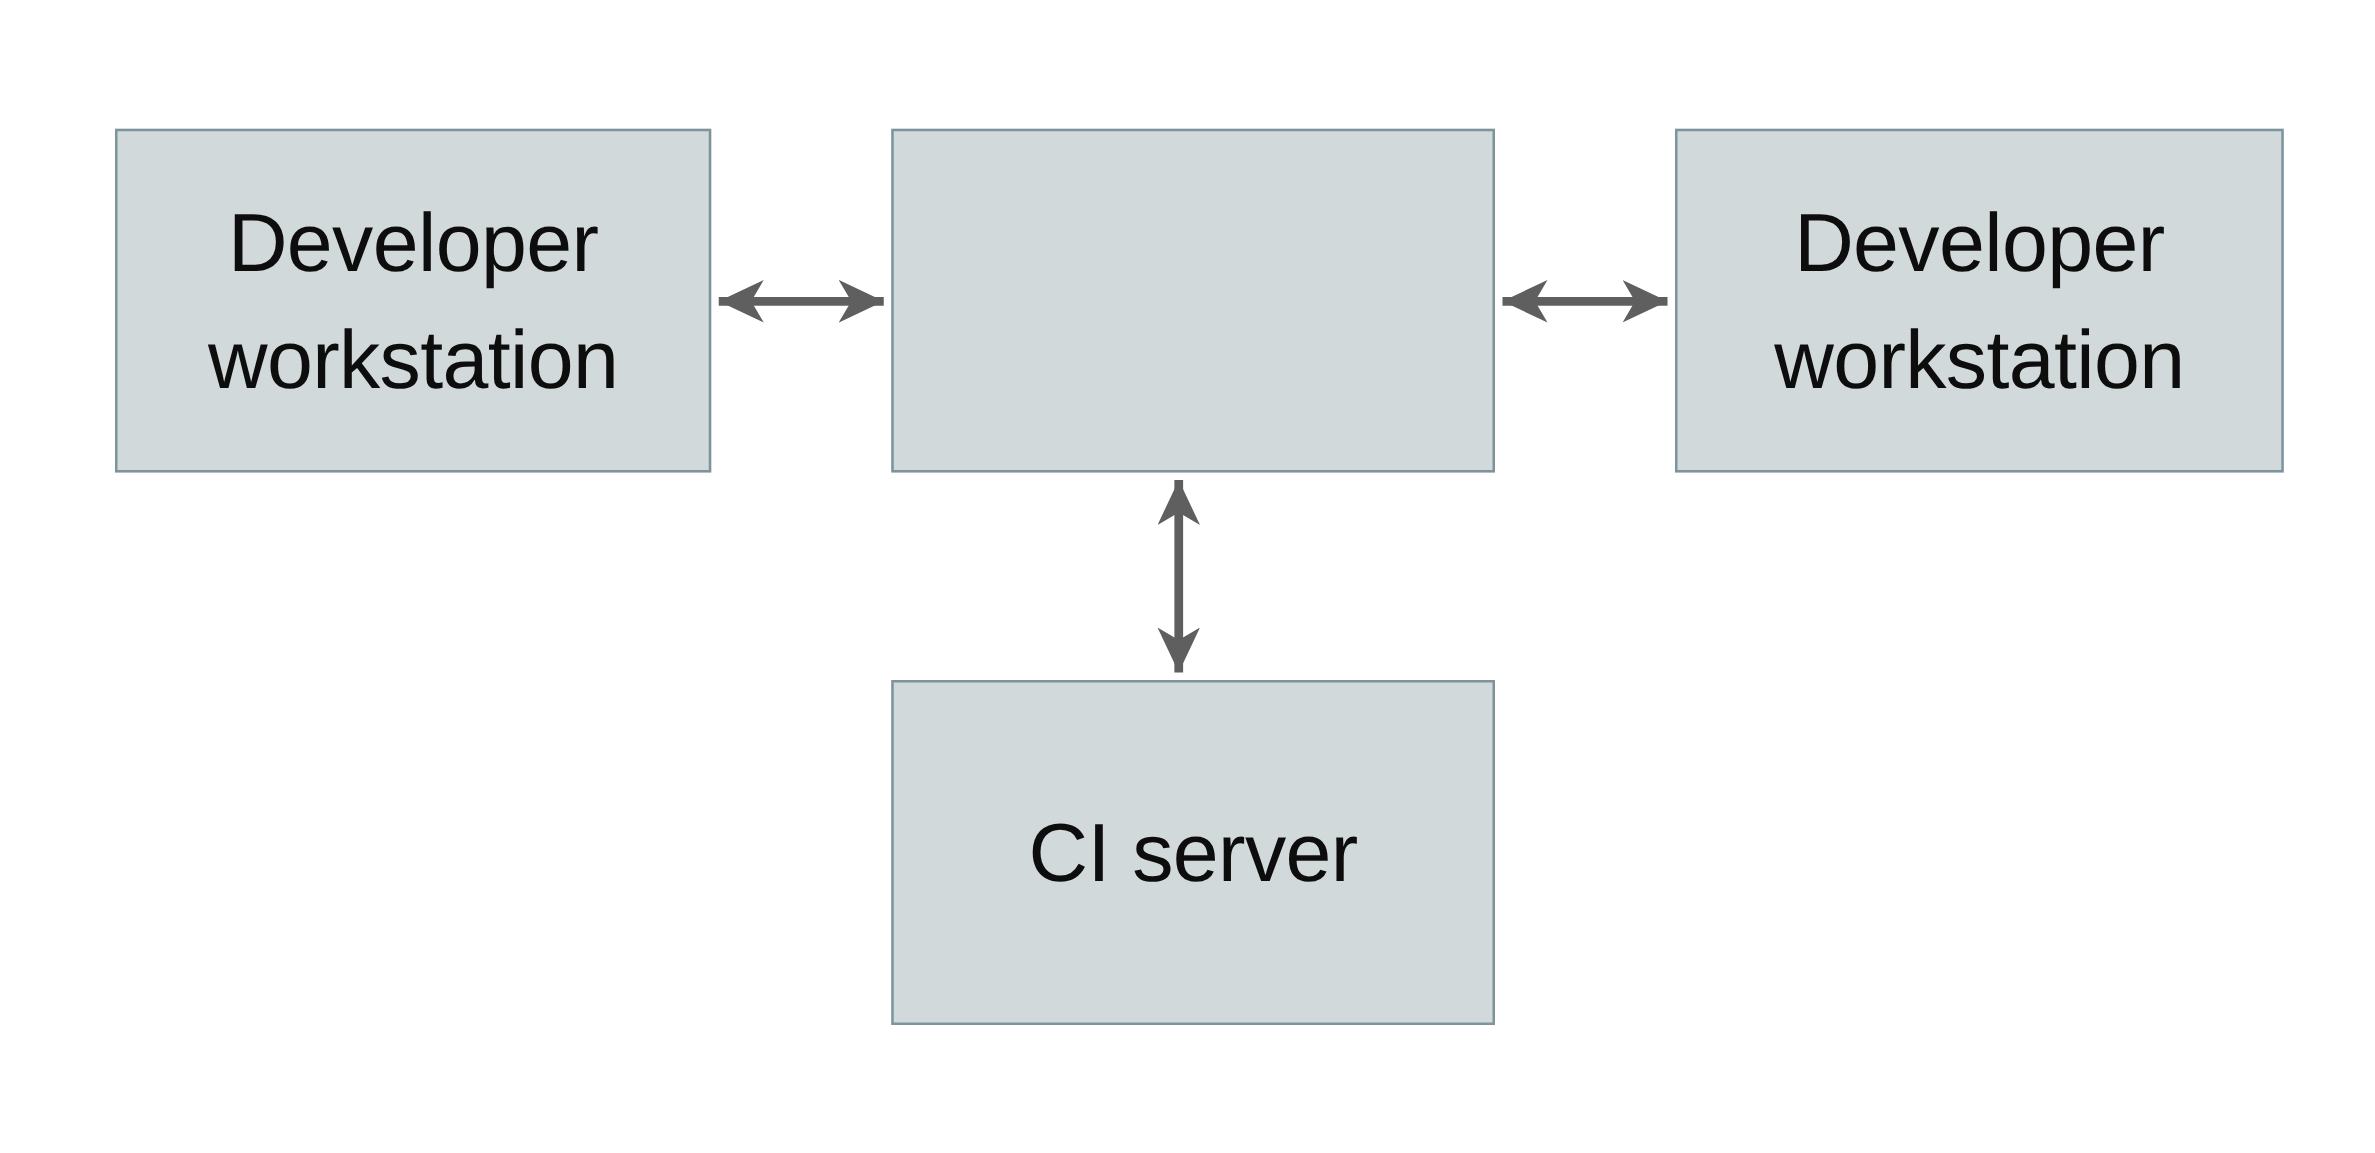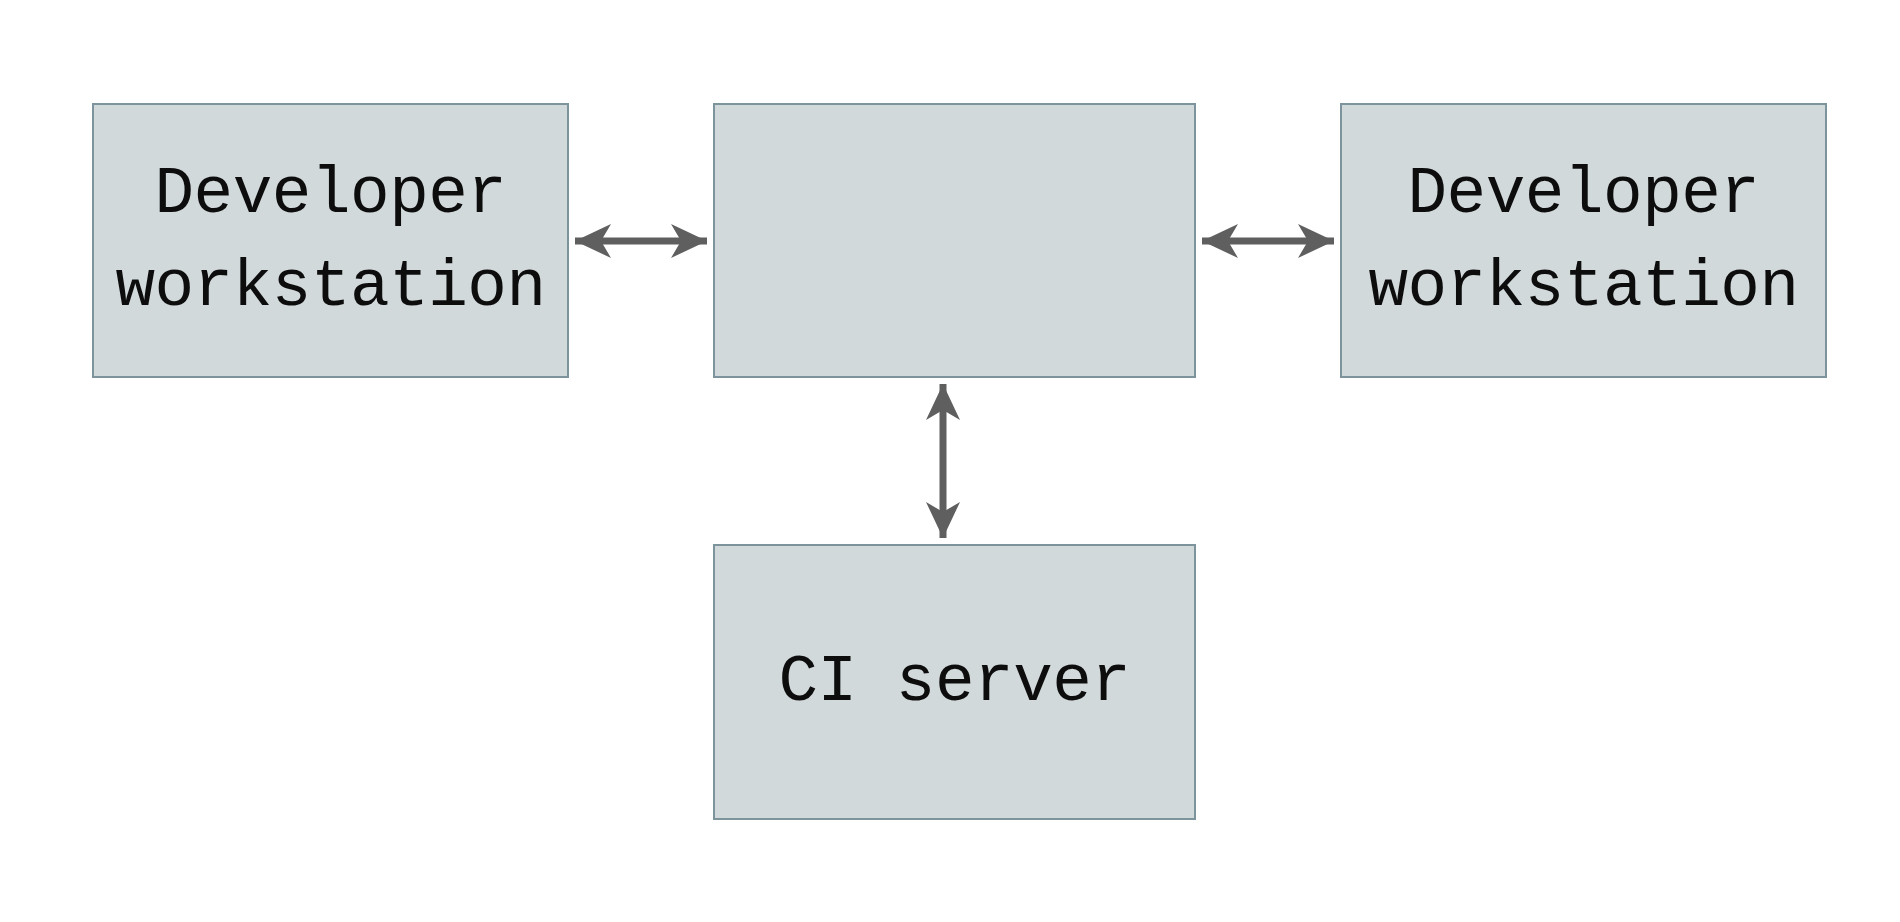--- a/index.html
+++ b/index.html
@@ -30,21 +30,21 @@
     justify-content: center;
     text-align: center;
   }
   .node-label {
     font-size: 66px;
     line-height: 93px;
     letter-spacing: -0.5px;
     color: var(--text);
     font-weight: 400;
   }
-  .node-label .line { display: block; font-family: Liberation Mono, monospace; }
+  .node-label .line { display: block; }
   .node-dev-left  { left:  92px; top: 103px; width: 477px; height: 275px; }
   .node-cache     { left: 713px; top: 103px; width: 483px; height: 275px; }
   .node-dev-right { left:1340px; top: 103px; width: 487px; height: 275px; }
   .node-ci        { left: 713px; top: 544px; width: 483px; height: 276px; text-align: right; }
   .arrow { position: absolute; overflow: visible; }
   .arrow-left   { left:  569px; top: 217px; }
   .arrow-right  { left: 1196px; top: 217px; }
   .arrow-bottom { left:  919px; top: 378px; }
 </style>
 </head>

